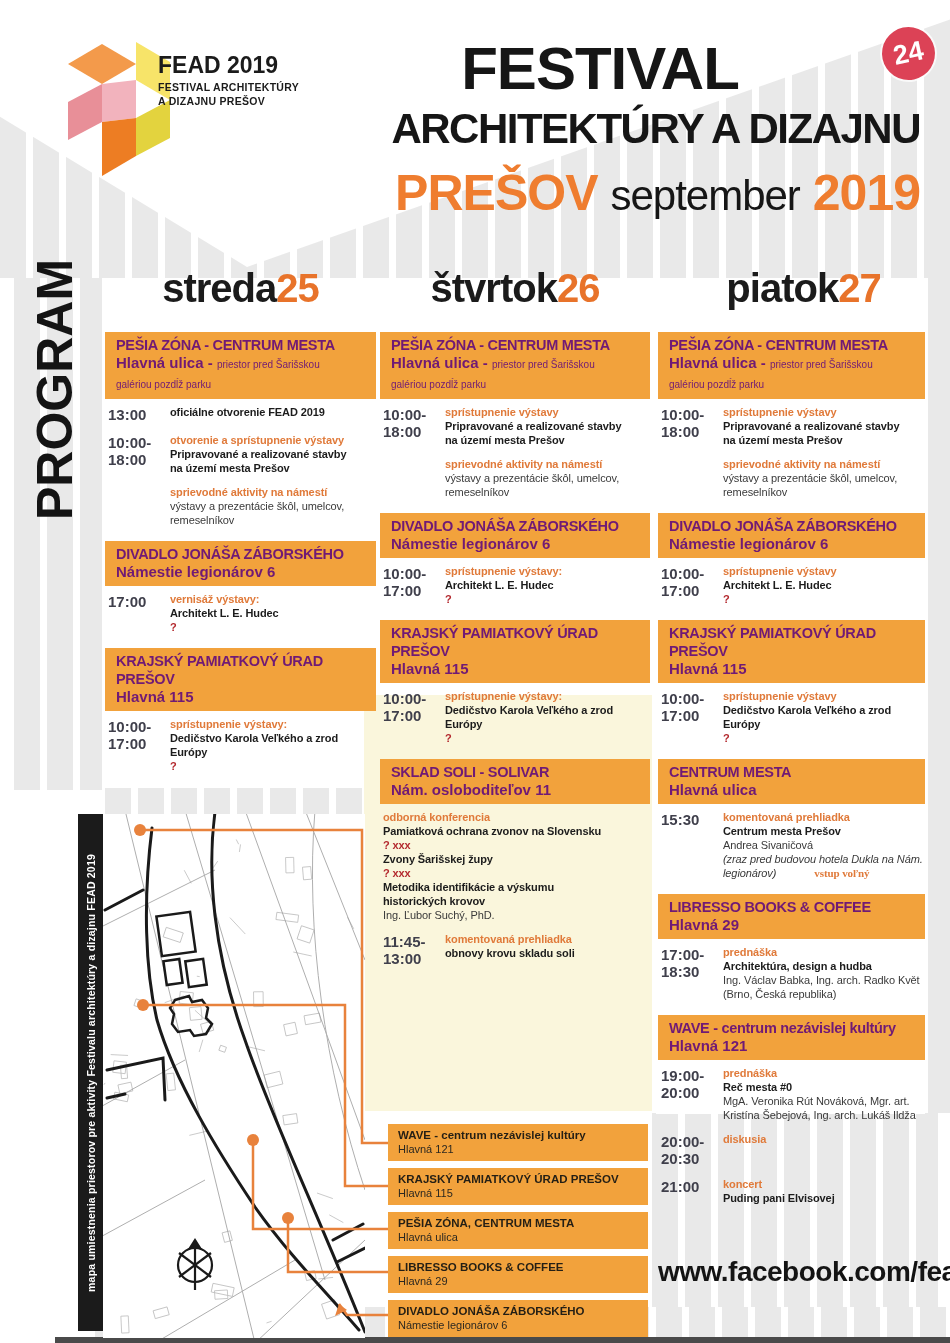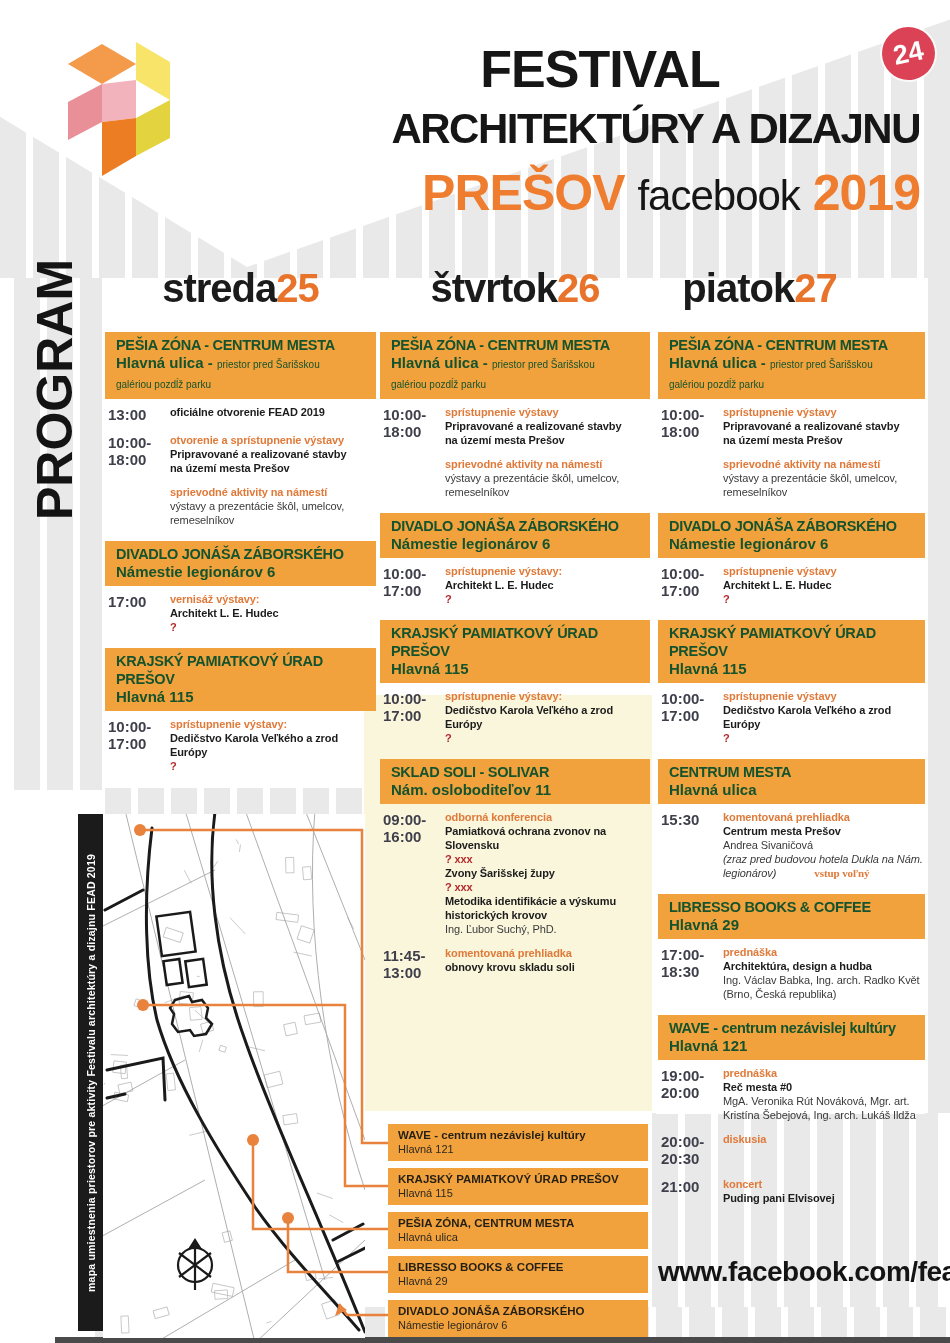--- a/index.html
+++ b/index.html
@@ -23,36 +23,36 @@
 
   
   #logo{position:absolute;left:50px;top:22px;}
   #logo-text{position:absolute;left:158px;top:52px;color:#1b1b1b;}
   #logo-title{font-size:23px;font-weight:800;letter-spacing:0;}
   .logo-sub{font-size:10.5px;font-weight:700;letter-spacing:.3px;margin-top:2px;}
   #badge24{position:absolute;left:882px;top:27px;width:53px;height:53px;border-radius:50%;
      background:#dc4256;color:#fff;font-weight:800;font-size:27px;display:flex;align-items:center;
      justify-content:center;transform:rotate(-12deg);box-shadow:0 0 0 2px rgba(255,255,255,.7);}
   #main-title{position:absolute;left:280px;top:40px;width:640px;color:#161616;}
-  #title-l1{text-align:center;font-size:52px;font-weight:800;letter-spacing:-1px;line-height:58px;}
+  #title-l1{text-align:center;font-size:60px;font-weight:800;letter-spacing:-1px;line-height:58px;}
   #title-l2{text-align:right;font-size:42px;font-weight:800;letter-spacing:-1.5px;line-height:62px;}
   #title-l3{text-align:right;font-size:50px;font-weight:800;letter-spacing:-1px;line-height:66px;}
   #title-city,#title-year{color:#ef7d2f;margin-top:42px;}
   #title-month{font-weight:500;font-size:42px;color:#161616;}
 
   #program-vert{position:absolute;left:26px;top:520px;transform-origin:0 0;transform:rotate(-90deg);
      width:256px;font-size:50px;font-weight:800;letter-spacing:0px;color:#141414;}
 
   
   .day-head{position:absolute;top:266px;width:270px;text-align:center;font-size:40px;font-weight:800;color:#1b1b1b;letter-spacing:-1px;}
   .day-num{color:#e8732a;}
   .col{position:absolute;top:332px;}
   .sec{margin-bottom:14px;}
   .sec-head{background:#f2a23c;padding:4px 11px 5px 11px;}
-  .hl{font-size:14.5px;line-height:18px;color:#14532d;}
+  .hl{font-size:14.5px;line-height:18px;color:#701a75;}
   .s-hb{font-weight:700;letter-spacing:-0.3px;}
   .s-hr{font-weight:700;font-size:15px;}
   .s-hi{font-weight:400;font-size:10px;margin-top:41px;}
   .items{padding:6px 2px 0 3px;}
   .item{display:flex;margin-bottom:10px;}
   .time{flex:none;width:62px;font-size:15px;font-weight:600;color:#3f3f4b;padding-top:1px;}
   .lines{flex:1;}
   .ln{font-size:11px;line-height:14px;letter-spacing:-0.1px;}
   .s-accent{color:#e07a3a;font-weight:700;}
   .s-bold{color:#1c1c1c;font-weight:700;}
@@ -96,29 +96,34 @@
   <div id="logo">
     <svg width="135" height="155" viewBox="0 0 135 155">
       <polygon points="18,42 52,22 86,42 52,62" fill="#f39a4b"></polygon>
       <polygon points="86,20 120,40 120,78 86,58" fill="#f7e469"></polygon>
       <polygon points="52,62 86,58 86,96 52,100" fill="#f2b3bd"></polygon>
       <polygon points="18,80 52,62 52,100 18,118" fill="#e88f98"></polygon>
       <polygon points="52,100 86,96 86,134 52,154" fill="#ed7d23"></polygon>
       <polygon points="86,96 120,78 120,116 86,134" fill="#e3d33e"></polygon>
     </svg>
   </div>
+  <div id="logo-text">
+    <div id="logo-title">FEAD 2019</div>
+    <div class="logo-sub">FESTIVAL ARCHITEKTÚRY</div>
+    <div class="logo-sub">A DIZAJNU PREŠOV</div>
+  </div>
 
   <div id="badge24">24</div>
 
   <div id="main-title">
     <div id="title-l1">FESTIVAL</div>
     <div id="title-l2">ARCHITEKTÚRY A DIZAJNU</div>
     <div id="title-l3">
       <span id="title-city">PREŠOV</span>
-      <span id="title-month">facebook</span>
+      <span id="title-month">september</span>
       <span id="title-year">2019</span>
     </div>
   </div>
 
   <div id="program-vert">PROGRAM</div>
 
   <div id="columns">
       <div class="day-head" style="left: 105px; width: 271px;"><span>streda</span><span class="day-num">25</span></div>
       <div class="col" style="left: 105px; width: 271px;">
         <div class="sec">
@@ -246,21 +251,20 @@
             </div>
           </div>
         </div>
         <div class="sec">
           <div class="sec-head">
             <div class="hl"><span class="s-hb">SKLAD SOLI - SOLIVAR</span></div>
             <div class="hl"><span class="s-hr">Nám. osloboditeľov 11</span></div>
           </div>
           <div class="items">
             <div class="item">
-              <div class="time">09:00-16:00</div>
               <div class="lines">
                 <div class="ln"><span class="s-accent">odborná konferencia</span></div>
                 <div class="ln"><span class="s-bold">Pamiatková ochrana zvonov na Slovensku</span></div>
                 <div class="ln"><span class="s-red">? xxx</span></div>
                 <div class="ln"><span class="s-bold">Zvony Šarišskej župy</span></div>
                 <div class="ln"><span class="s-red">? xxx</span></div>
                 <div class="ln"><span class="s-bold">Metodika identifikácie a výskumu</span></div>
                 <div class="ln"><span class="s-bold">historických krovov</span></div>
                 <div class="ln"><span class="s-plain">Ing. Ľubor Suchý, PhD.</span></div>
               </div>
@@ -268,21 +272,21 @@
             <div class="item">
               <div class="time">11:45-13:00</div>
               <div class="lines">
                 <div class="ln"><span class="s-accent">komentovaná prehliadka</span></div>
                 <div class="ln"><span class="s-bold">obnovy krovu skladu soli</span></div>
               </div>
             </div>
           </div>
         </div>
       </div>
-      <div class="day-head" style="left: 626px; width: 267px;"><span>piatok</span><span class="day-num">27</span></div>
+      <div class="day-head" style="left: 670px; width: 267px;"><span>piatok</span><span class="day-num">27</span></div>
       <div class="col" style="left: 658px; width: 267px;">
         <div class="sec">
           <div class="sec-head">
             <div class="hl"><span class="s-hb">PEŠIA ZÓNA - CENTRUM MESTA</span></div>
             <div class="hl"><span class="s-hr">Hlavná ulica - </span><span class="s-hi">priestor pred Šarišskou</span></div>
             <div class="hl"><span class="s-hi">galériou pozdĺž parku</span></div>
           </div>
           <div class="items">
             <div class="item">
               <div class="time">10:00-18:00</div>

